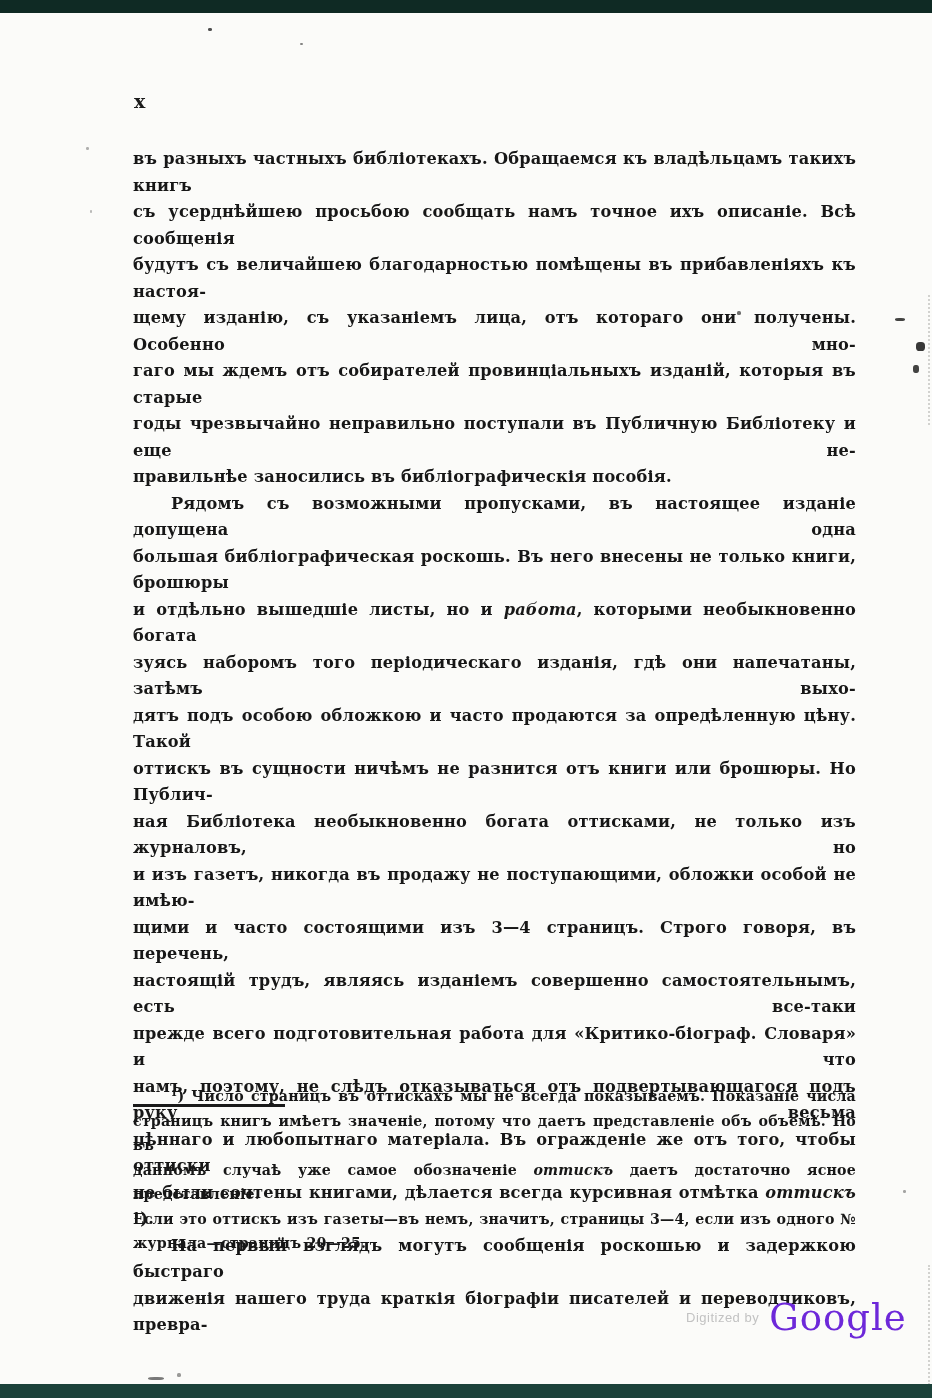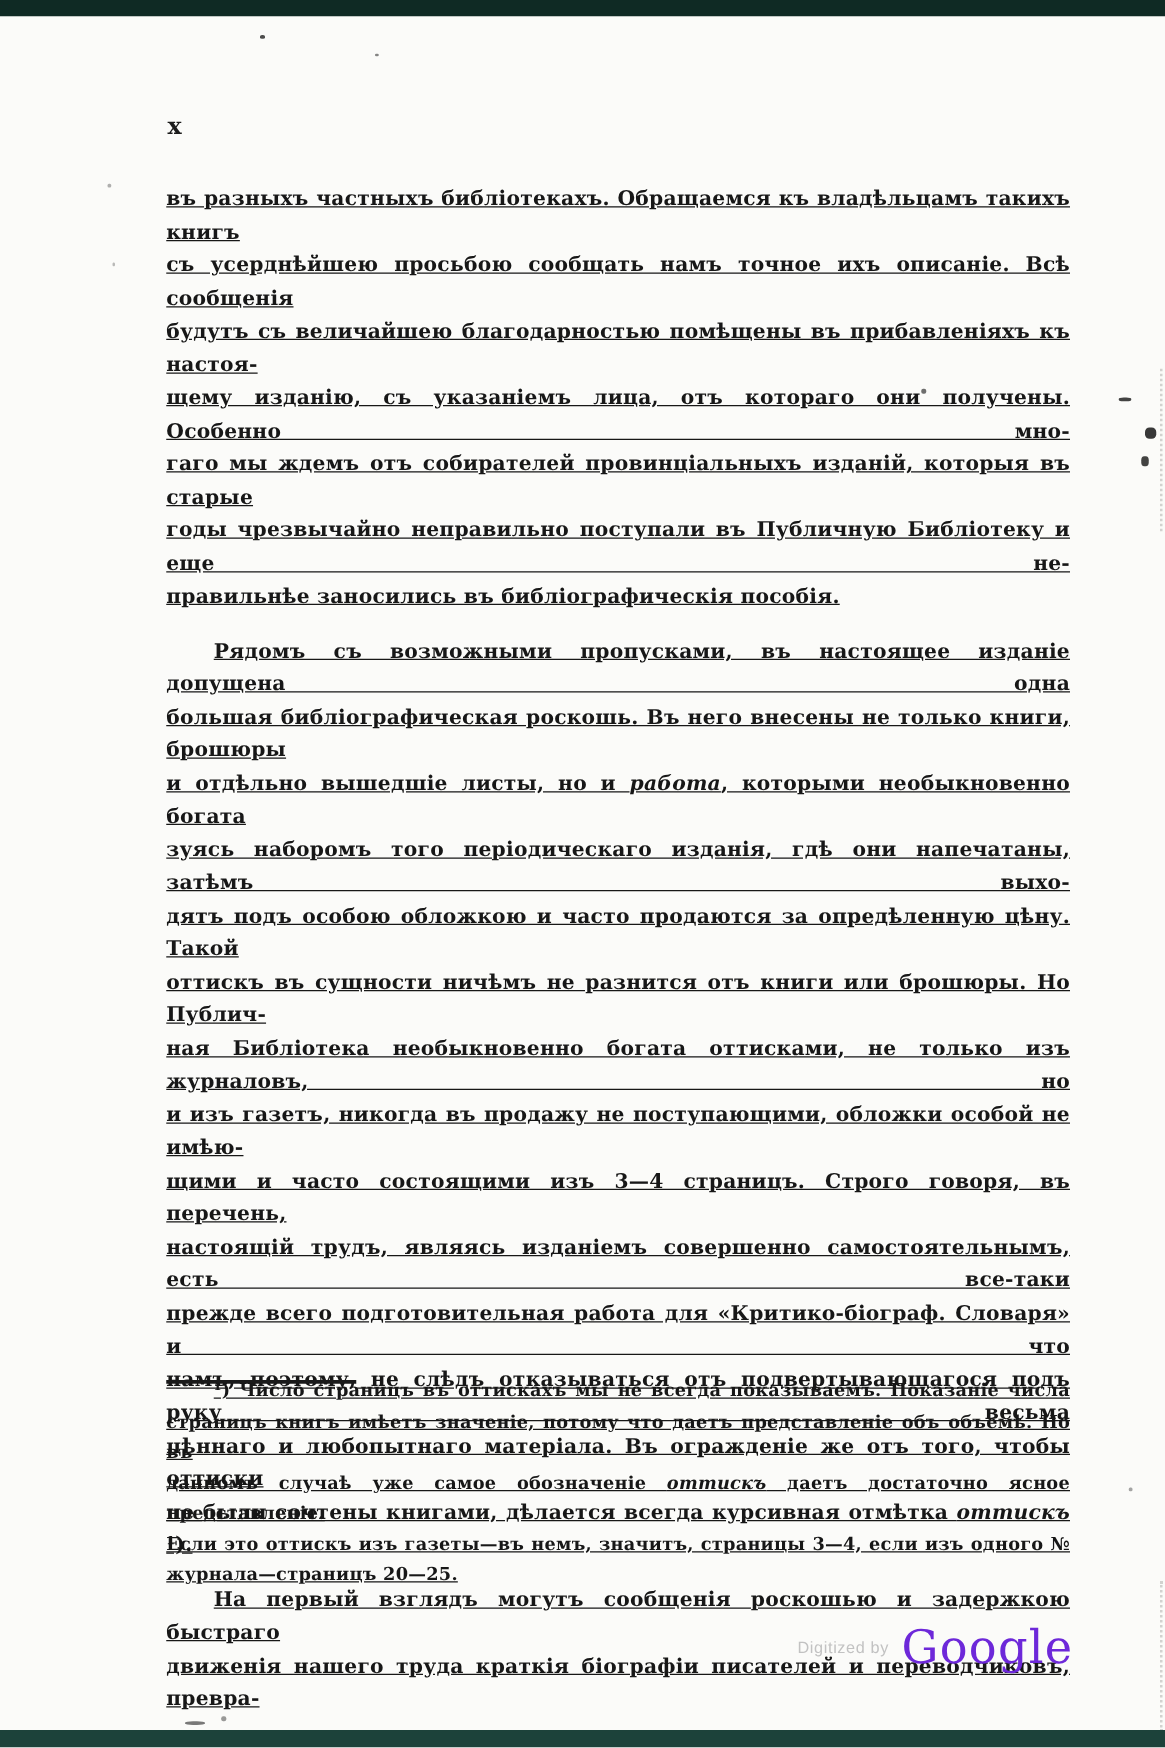--- a/index.html
+++ b/index.html
@@ -17,38 +17,37 @@
     position:absolute;left:134px;top:90px;
     font-size:19px;font-weight:700;color:#1b1b1b;
   }
   .textblock{position:absolute;left:133px;width:723px;}
   .body-block{top:146px;}
   .foot-block{top:1084px;}
   .tline{
     font-weight:700;color:#171717;
     text-align:justify;text-align-last:justify;
     letter-spacing:.2px;
-    text-decoration:underline;
   }
   .body-block .tline{font-size:16.2px;line-height:26.5px;}
   .foot-block .tline{font-size:14.2px;line-height:24.5px;}
   .tline.no-stretch{text-align-last:left;}
-  .tline.indent{text-indent:38px;margin-top:17px;}
+  .tline.indent{text-indent:38px;}
   .footrule{
     position:absolute;left:133px;top:1104px;
     width:152px;height:3px;background:#1a1a1a;
   }
   .watermark{
     position:absolute;left:638px;top:1296px;
     display:flex;align-items:center;gap:10px;
     user-select:none;
   }
   .wm-prefix{
     font-family:"Liberation Sans","DejaVu Sans",sans-serif;
-    font-size:13px;color:#c2c2c2;letter-spacing:.5px;
+    font-size:13px;color:#c2c2c2;letter-spacing:.5px;margin-left:48px;
   }
   .wm-brand{
     font-family:"DejaVu Serif",serif;
     font-size:37px;color:#6d28d9;letter-spacing:1px;font-weight:400;
   }
   .speck{position:absolute;background:#222;border-radius:40%;}
   .edge-dashes{
     position:absolute;width:0;
     border-left:2px dotted #d2d2cf;
   }

